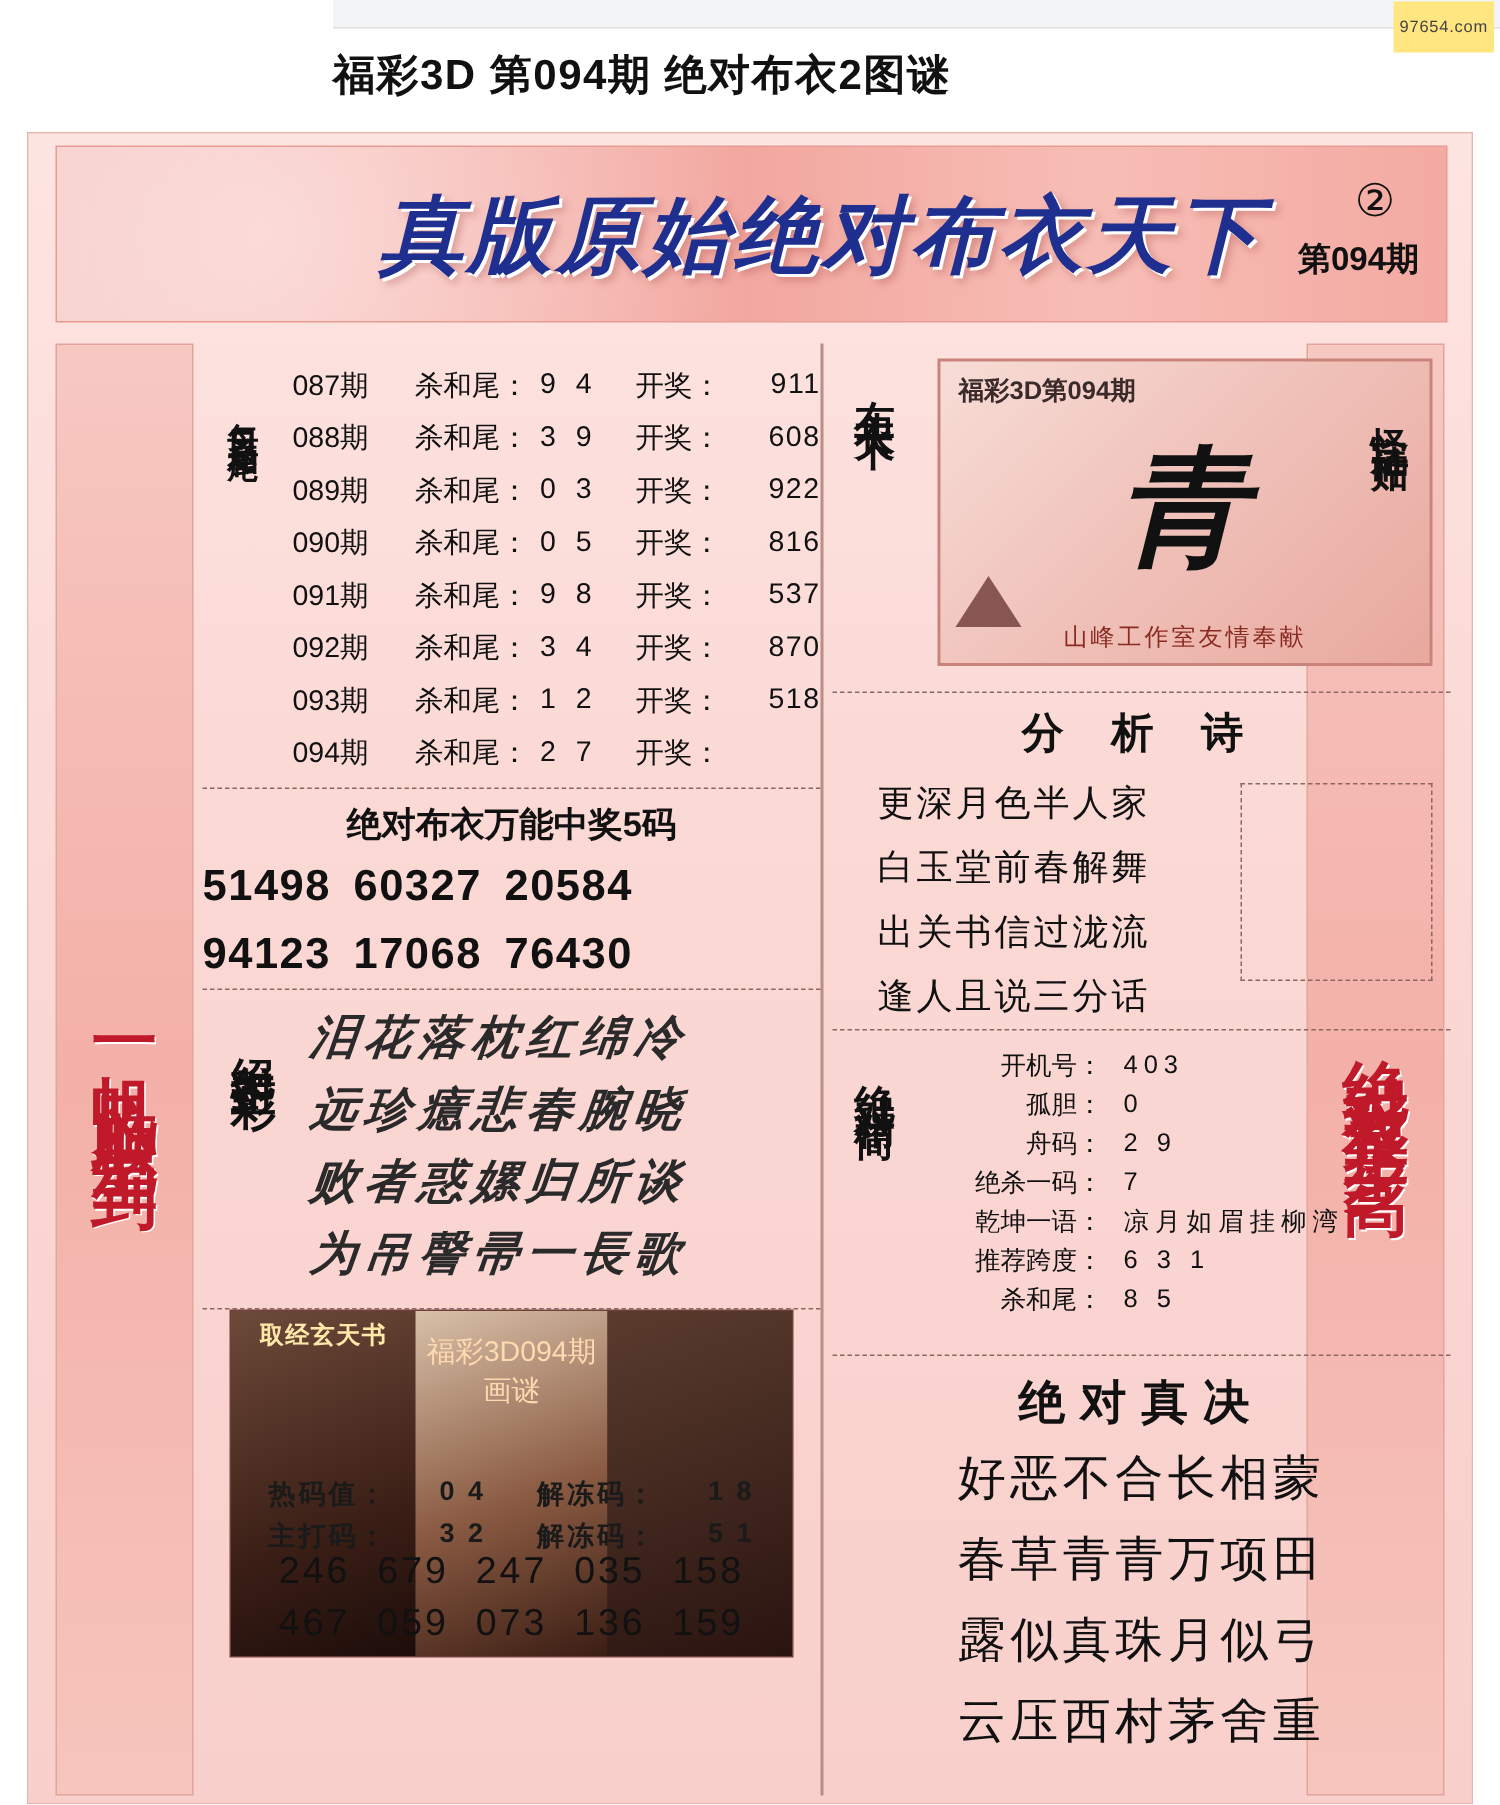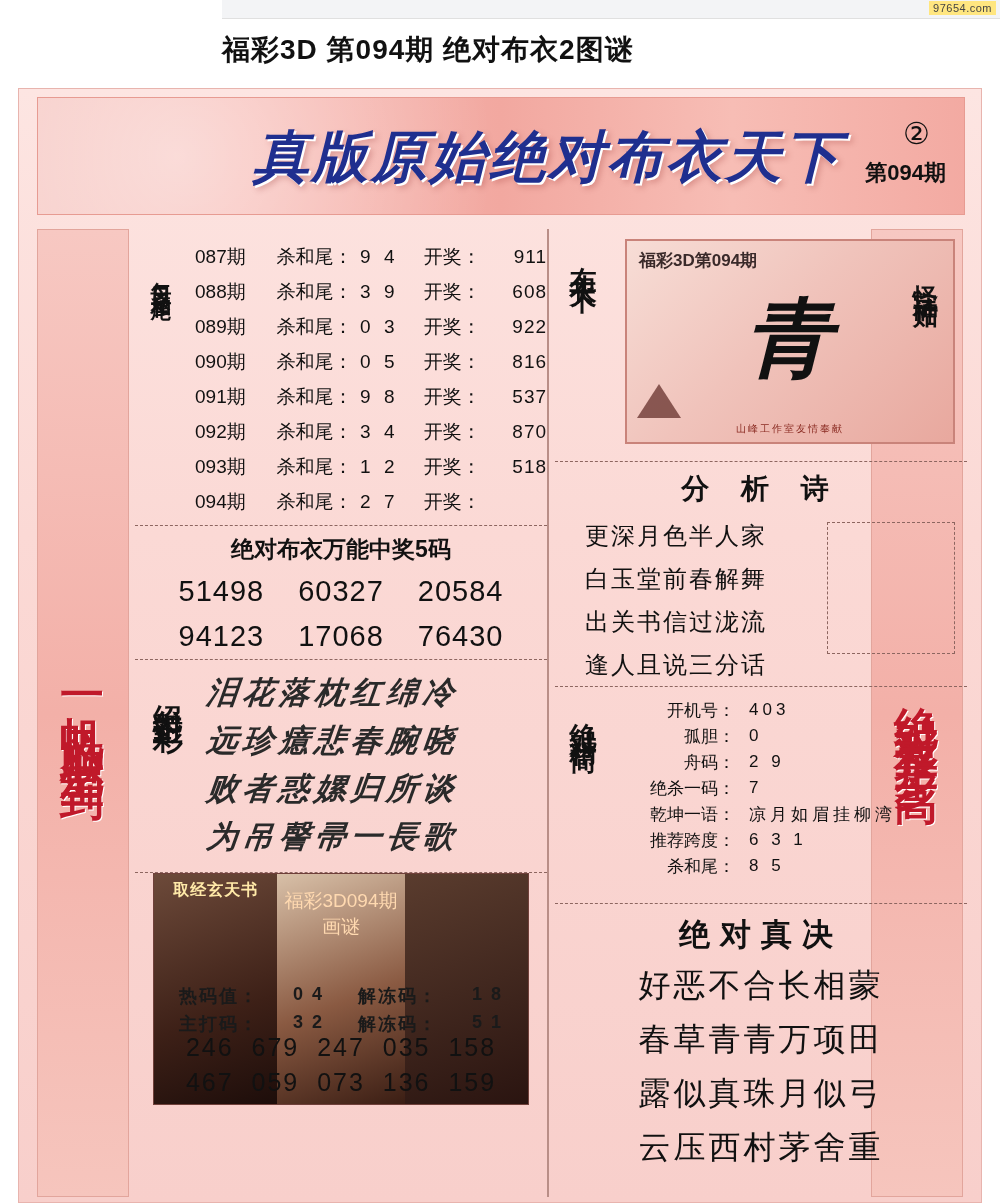--- a/index.html
+++ b/index.html
@@ -21,21 +21,21 @@
     left: 222px; top: 0; width: 778px; height: 18px;
     background: #f3f4f6;
     border-bottom: 1px solid #e0e0e0;
   }
   .watermark {
     position: absolute;
     right: 4px; top: 1px;
     background: #ffe680;
     color: #444;
     font-size: 11px;
-    padding: 1px 4px;
+    padding: 11px 4px;
     letter-spacing: 0.5px;
   }
   .page-title {
     position: absolute;
     left: 222px; top: 20px; width: 778px; height: 60px;
     display: flex; align-items: center;
     font-size: 28px;
     font-weight: bold;
     color: #111;
     letter-spacing: 1px;
@@ -157,26 +157,27 @@
   
   .block-title {
     text-align: center;
     font-size: 23px;
     font-weight: bold;
     color: #111;
     padding: 8px 0 4px 0;
   }
   .codes-row {
     display: flex;
-    justify-content: center;
-    gap: 34px;
+    justify-content: flex-start;
+    gap: 15px;
     font-size: 29px;
     color: #111;
     padding: 6px 0;
     letter-spacing: 1px;
+    font-weight: bold;
   }
   
   .poem-wrap {
     position: relative;
     height: 212px;
   }
   .poem-label {
     position: absolute;
     left: 12px; top: 22px;
     writing-mode: vertical-rl;
@@ -316,21 +317,21 @@
     writing-mode: vertical-rl;
     font-size: 25px;
     font-weight: bold;
     color: #111;
     letter-spacing: 6px;
   }
   .charm-foot {
     position: absolute;
     left: 0; right: 0; bottom: 6px;
     text-align: center;
-    font-size: 10px;
+    font-size: 16px;
     color: #8a2b22;
     letter-spacing: 2px;
   }
   .charm-mountain {
     position: absolute;
     left: 10px; bottom: 24px;
     width: 0; height: 0;
     border-left: 22px solid transparent;
     border-right: 22px solid transparent;
     border-bottom: 34px solid #6e3a34;

